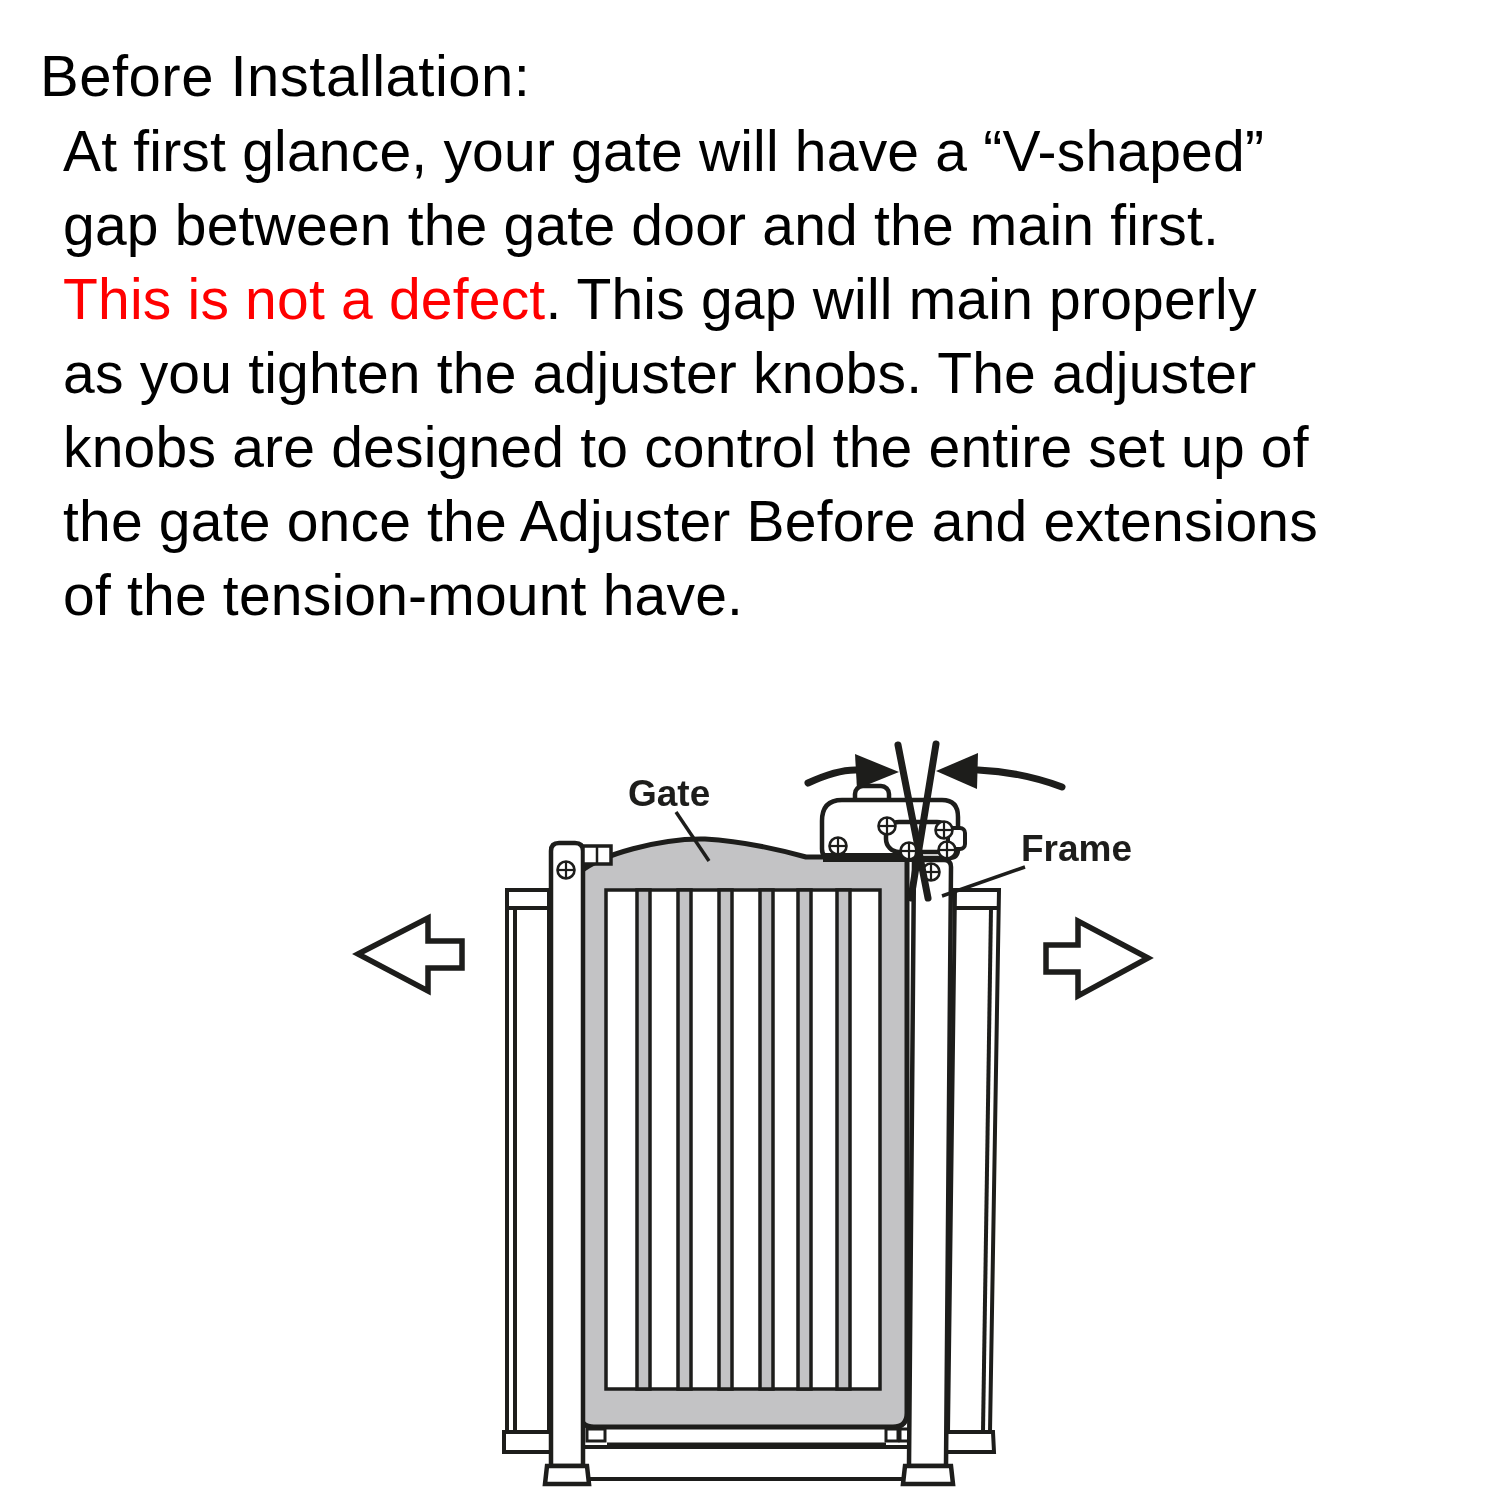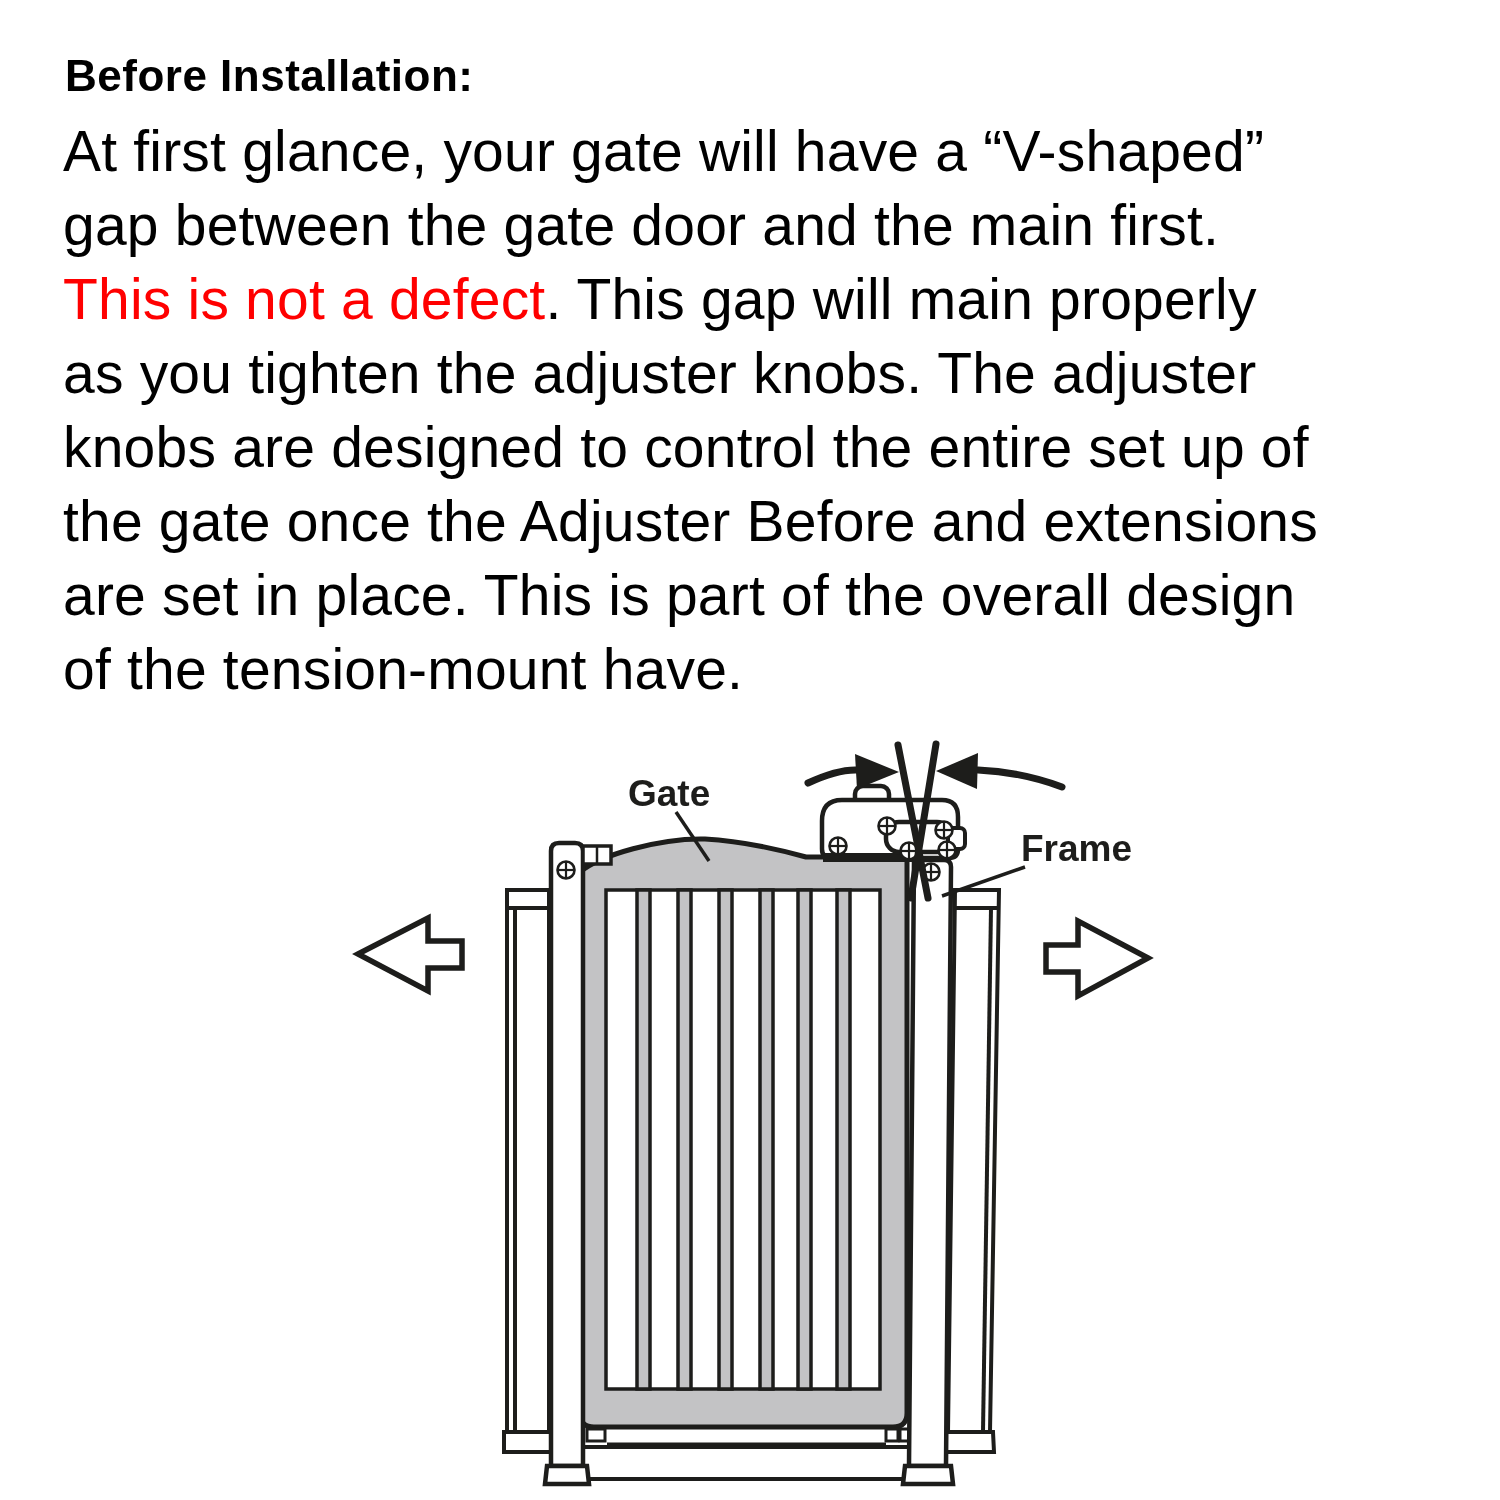--- a/index.html
+++ b/index.html
@@ -12,26 +12,25 @@
     font-family: "Liberation Sans", sans-serif;
     color: var(--text, #000);
   }
   .text-block {
     position: absolute;
     left: 40px;
     top: 38px;
     width: 1445px;
   }
   .heading {
-    font-size: 44px;
-    font-weight: bold;
+    font-size: 58px;
+    font-weight: normal;
     line-height: 76px;
     white-space: nowrap;
     letter-spacing: 0.5px;
-    margin-left: 25px;
   }
   .bline {
     font-size: 57px;
     line-height: 74px;
     white-space: nowrap;
     letter-spacing: 0.2px;
     margin-left: 23px;
   }
   .red-emphasis {
     color: var(--red, #ff0000);
@@ -54,21 +53,20 @@
 <div class="page">
 
   <div class="text-block">
     <div class="heading">Before Installation:</div>
     <div class="bline">At first glance, your gate will have a “V-shaped”</div>
     <div class="bline">gap between the gate door and the main first.</div>
     <div class="bline"><span class="red-emphasis">This is not a defect</span><span>. This gap will main properly</span></div>
     <div class="bline">as you tighten the adjuster knobs. The adjuster</div>
     <div class="bline">knobs are designed to control the entire set up of</div>
     <div class="bline">the gate once the Adjuster Before and extensions</div>
-    <div class="bline">are set in place. This is part of the overall design</div>
     <div class="bline">of the tension-mount have.</div>
   </div>
 
   <svg class="diagram" width="1500" height="1500" viewBox="0 0 1500 1500">
     <defs>
       <g id="screwsym">
         <circle r="8.5" fill="#ffffff" stroke="#1d1d1b" stroke-width="2.6"></circle>
         <line x1="-8.5" y1="0" x2="8.5" y2="0" stroke="#1d1d1b" stroke-width="2.2"></line>
         <line x1="0" y1="-8.5" x2="0" y2="8.5" stroke="#1d1d1b" stroke-width="2.2"></line>
       </g>

